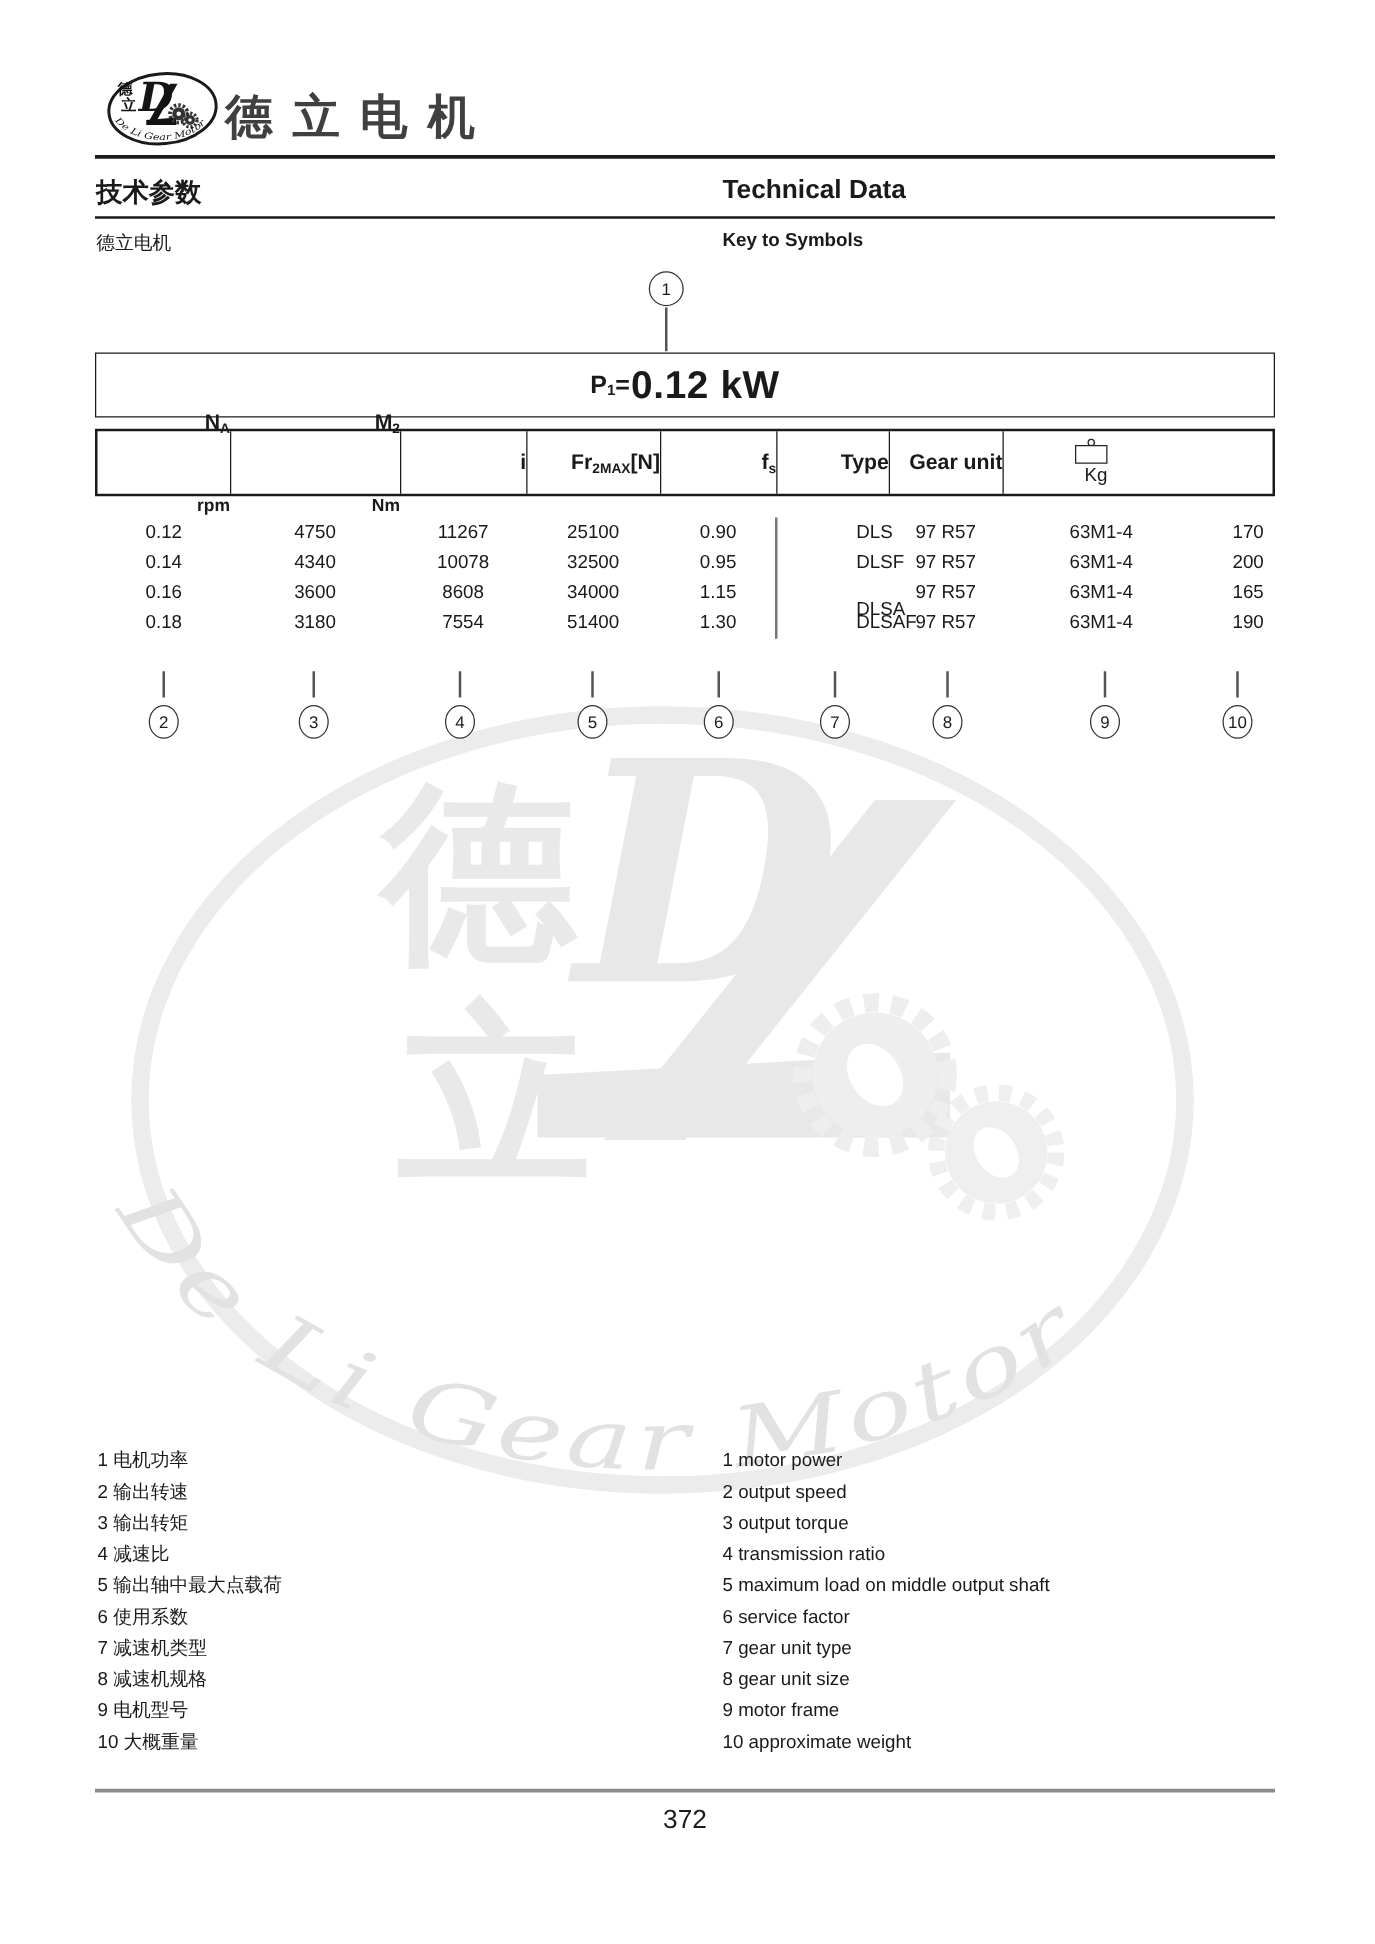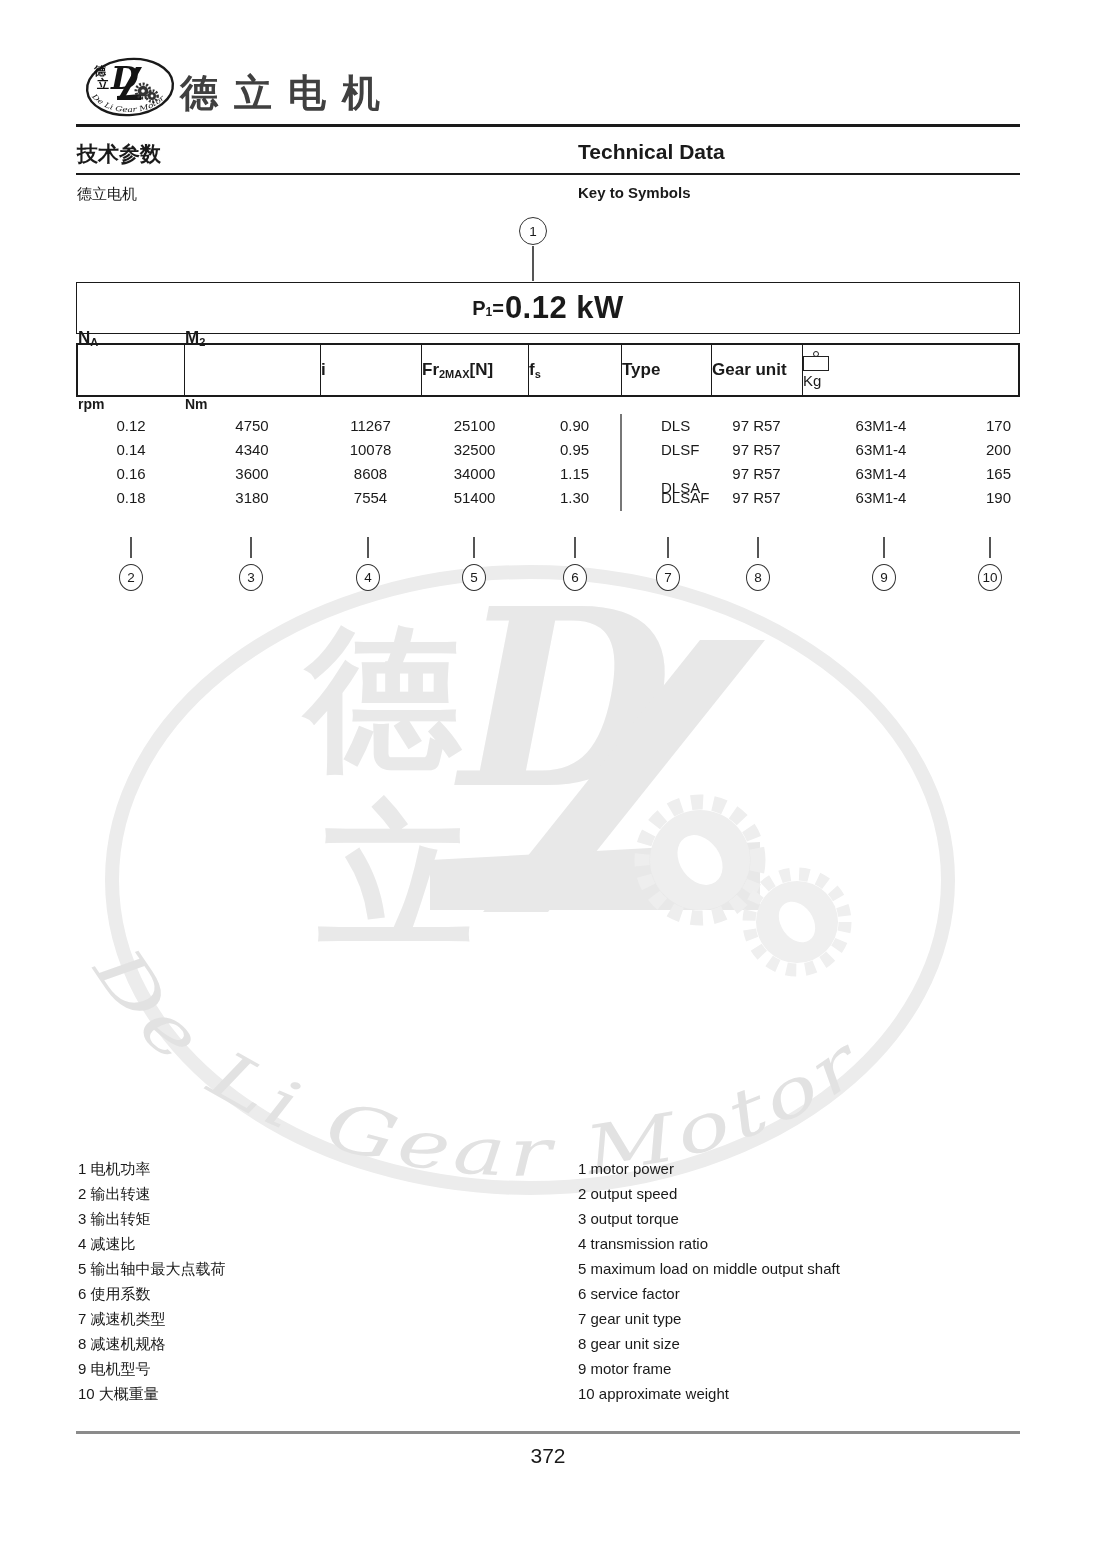--- a/index.html
+++ b/index.html
@@ -19,34 +19,34 @@
   .callout-one{left:519px;top:217px;width:28px;height:28px;}
   .stem{width:1.5px;background:#555;}
   .stem-one{left:532px;top:246px;height:35px;}
   
   .powerbox{left:76px;top:282px;width:944px;height:52px;border:1.6px solid #1a1a1a;box-sizing:border-box;display:flex;align-items:center;justify-content:center;background:transparent;}
   .p-sym{font-size:20px;font-weight:bold;}
   .p-sub{font-size:12px;font-weight:bold;position:relative;top:4px;}
   .p-val{font-size:31px;font-weight:bold;letter-spacing:.5px;margin-left:1px;}
   
   .thead{left:76px;top:343px;width:944px;height:54px;border:2px solid #1a1a1a;box-sizing:border-box;display:flex;background:transparent;}
-  .th{display:flex;flex-direction:column;align-items:flex-start;justify-content:center;box-sizing:border-box;border-left:1.5px solid #1a1a1a;line-height:1.15;}
+  .th{display:flex;flex-direction:column;align-items:flex-end;justify-content:center;box-sizing:border-box;border-left:1.5px solid #1a1a1a;line-height:1.15;}
   .th:first-child{border-left:none;}
   .th-main{font-size:17px;font-weight:bold;white-space:nowrap;}
   .th-sub{font-size:11px;font-weight:bold;position:relative;top:3px;}
   .th-unit{font-size:14px;font-weight:700;margin-top:48px;}
   .th-kg .th-main{font-weight:400;font-size:15px;margin-top:1px;}
   .wicon{display:flex;flex-direction:column;align-items:center;}
   .wring{width:6px;height:6px;border:1.3px solid #222;border-radius:50%;background:#fff;box-sizing:border-box;}
   .wrect{width:26px;height:15px;border:1.6px solid #222;margin-top:-1px;background:#fff;box-sizing:border-box;}
   
   .tbody{left:78px;top:413px;}
   .tr{display:flex;height:24px;align-items:center;}
   .td{font-size:15px;text-align:center;box-sizing:border-box;white-space:nowrap;}
-  .td5{text-align:left;padding-left:40px;}
+  .td5{text-align:left;padding-left:64px;}
   .td8{text-align:right;padding-right:9px;}
   .data-divider{left:620px;top:414px;width:1.5px;height:97px;background:#777;}
   
   .legend{line-height:25px;font-size:15px;}
   .legend-zh{left:78px;top:1156px;}
   .legend-en{left:578px;top:1156px;}
   
   .rule-foot{left:76px;top:1431px;width:944px;height:3px;background:#8b8b8b;}
   .pageno{left:76px;top:1444px;width:944px;text-align:center;font-size:21px;}
   .z2{z-index:2;}

